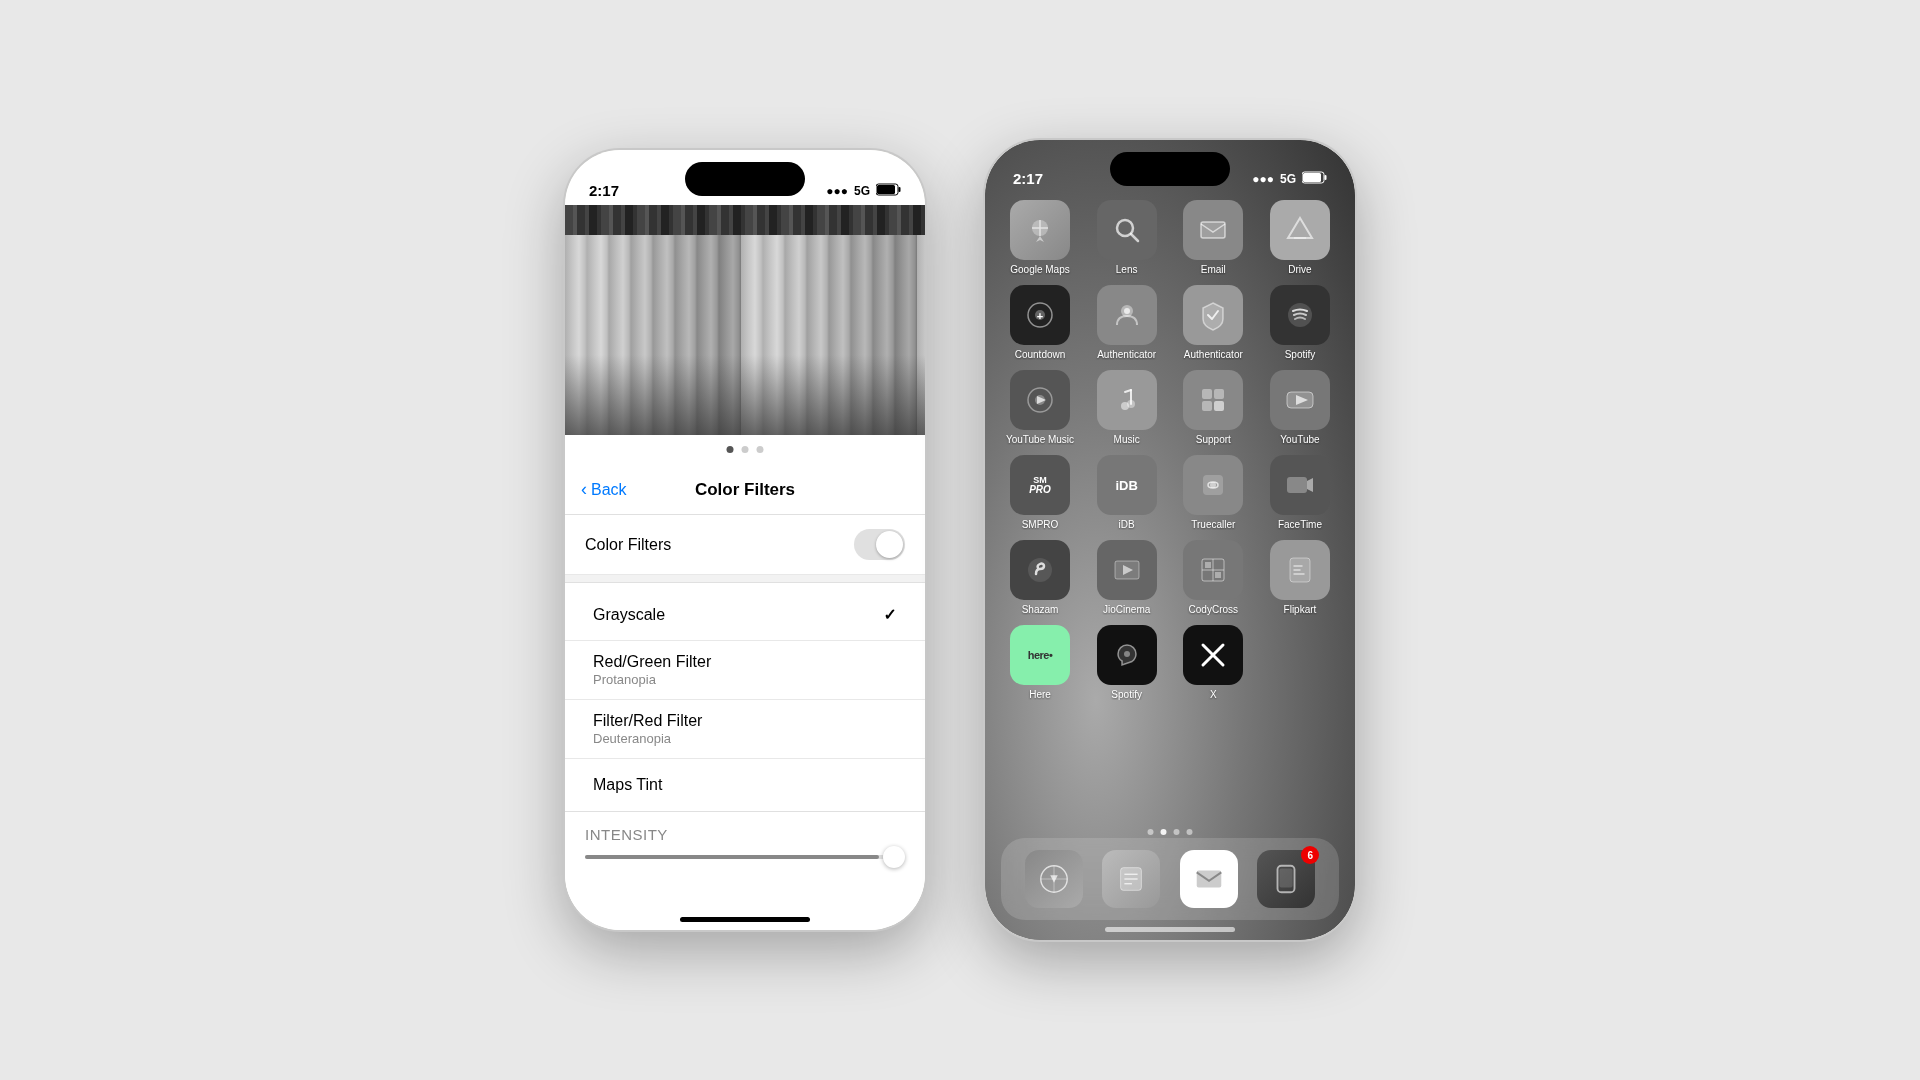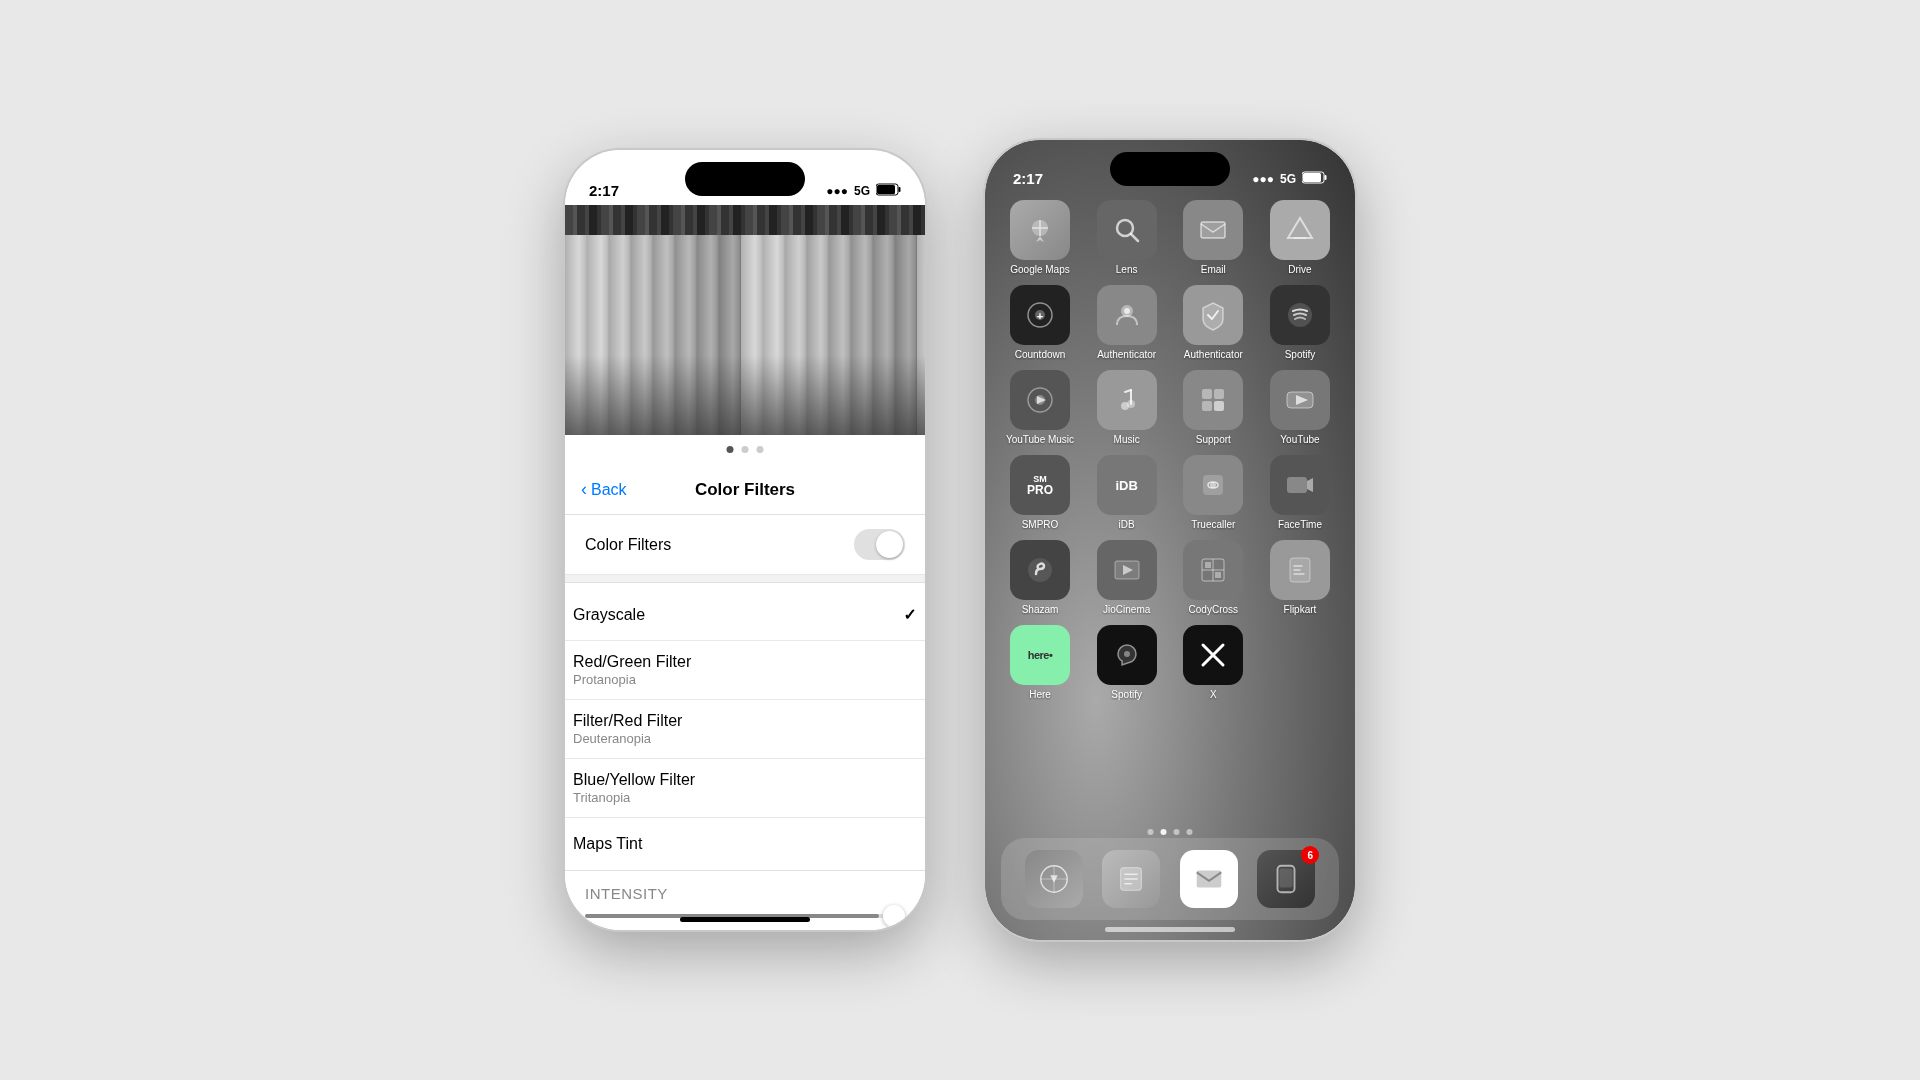--- a/index.html
+++ b/index.html
@@ -159,21 +159,21 @@
       background: #fff;
       border-radius: 50%;
       box-shadow: 0 1px 3px rgba(0,0,0,0.3);
     }
 
     
     .filter-section {
       margin-top: 6px;
     }
     .filter-option {
-      padding: 12px 8px;
+      padding: 12px 28px;
       border-bottom: 0.5px solid #e8e8e8;
       display: flex;
       justify-content: space-between;
       align-items: center;
       min-height: 52px;
     }
     .filter-option-text {}
     .filter-option-label {
       font-size: 16px;
       color: #000;
@@ -555,26 +555,20 @@
           </span>
         </div>
 
         <div class="filter-option">
           <span class="filter-option-text">
             <span class="filter-option-label">Filter/Red Filter</span>
             <span class="filter-option-sub">Deuteranopia</span>
           </span>
         </div>
 
-        <div class="filter-option">
-          <span class="filter-option-text">
-            <span class="filter-option-label">Blue/Yellow Filter</span>
-            <span class="filter-option-sub">Tritanopia</span>
-          </span>
-        </div>
 
         <div class="filter-option" style="border-bottom:none;">
           <span class="filter-option-label">Maps Tint</span>
         </div>
 
       </div>
 
       <div style="height:0.5px;background:#e0e0e0;"></div>
       <div class="intensity-section">
         <div class="intensity-label">INTENSITY</div>
@@ -740,21 +734,21 @@
           </div>
           <span class="app-label">YouTube</span>
         </div>
       </div>
 
       <div class="app-row">
         <div class="app-item">
           <div class="app-icon icon-smpro">
             <div style="display:flex;flex-direction:column;align-items:center;">
               <span style="color:#fff;font-size:9px;font-weight:800;line-height:1;">SM</span>
-              <span style="color:#fff;font-size:12px;font-weight:700;line-height:1;">PRO</span>
+              <span style="color:#fff;font-size:10px;font-weight:700;line-height:1;font-style:italic;">PRO</span>
             </div>
           </div>
           <span class="app-label">SMPRO</span>
         </div>
         <div class="app-item">
           <div class="app-icon icon-idb">
             <span style="color:#fff;font-size:13px;font-weight:800;">iDB</span>
           </div>
           <span class="app-label">iDB</span>
         </div>

